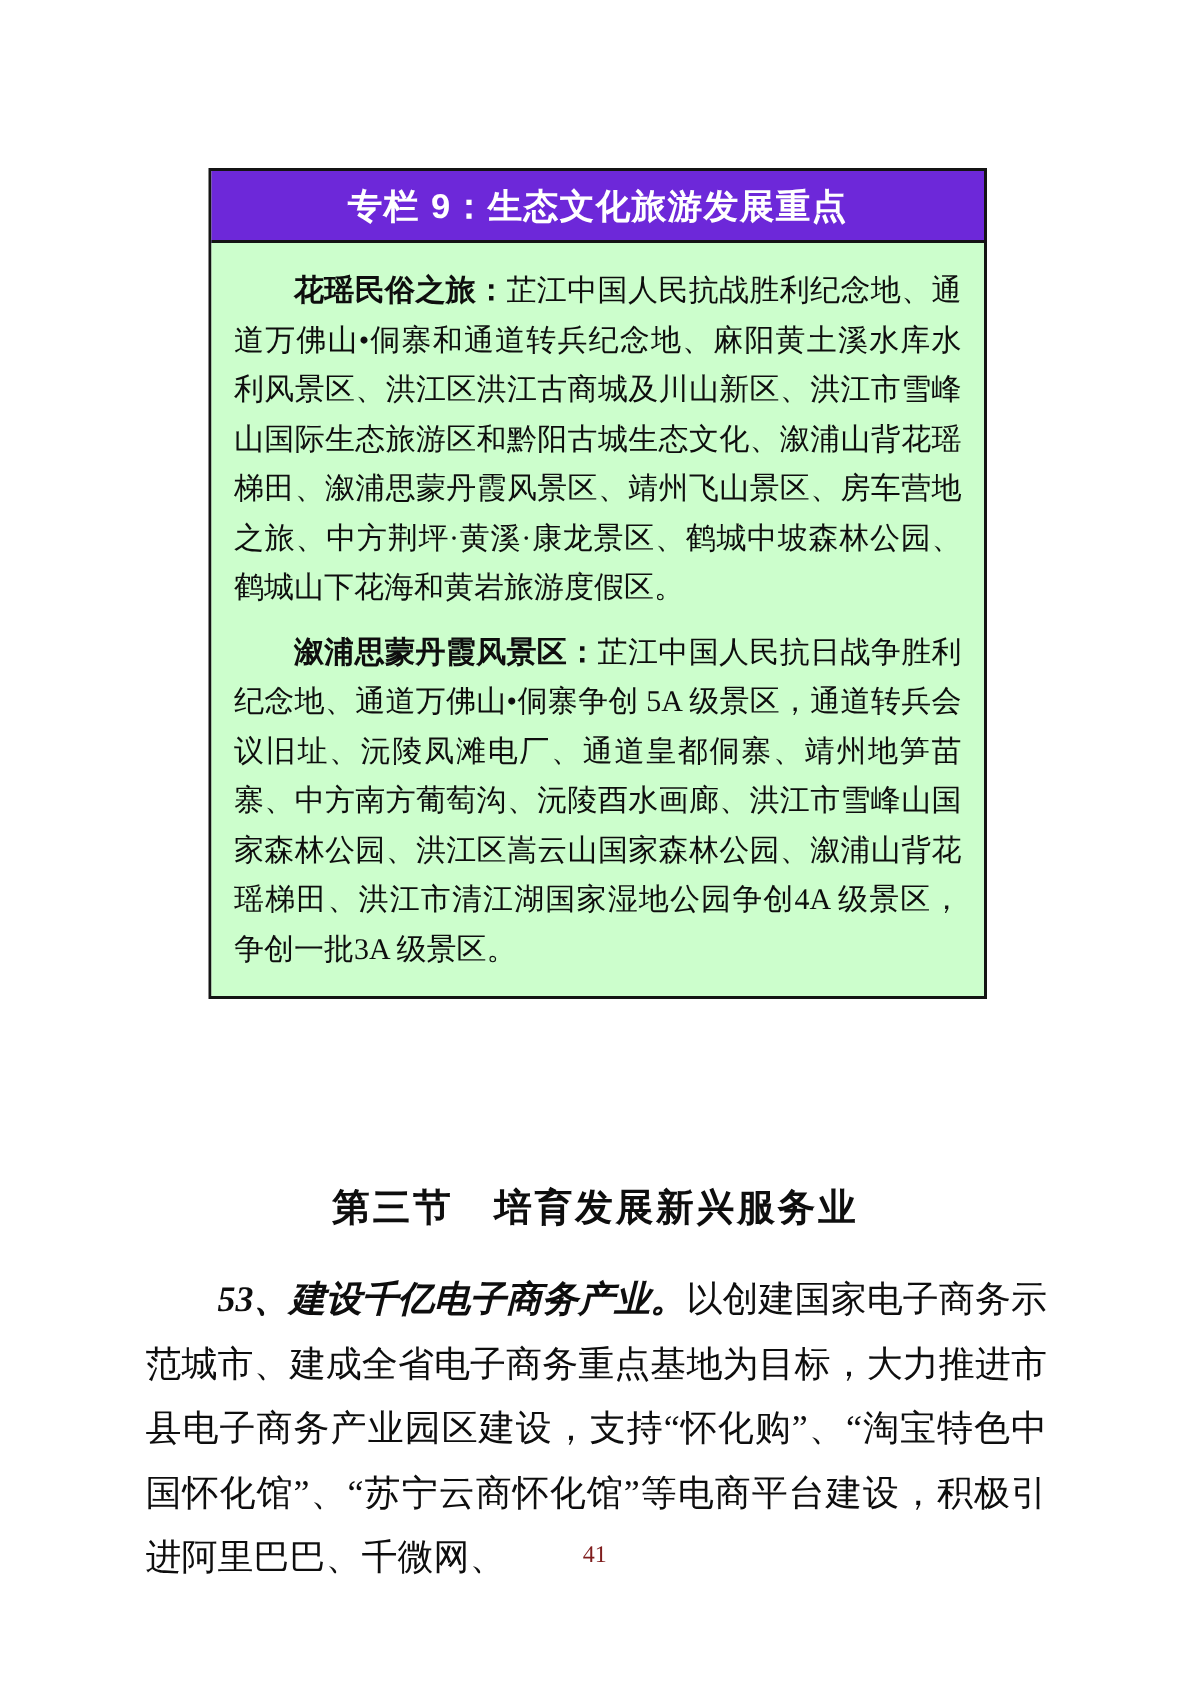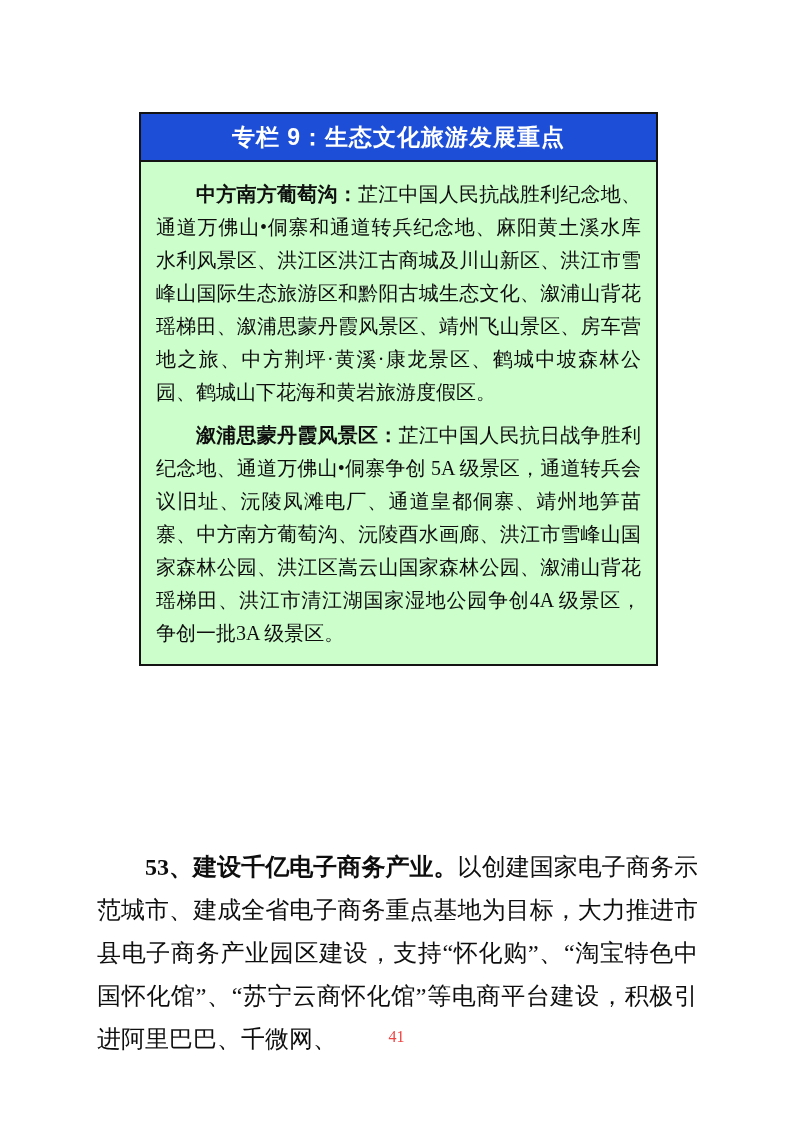--- a/index.html
+++ b/index.html
@@ -15,21 +15,21 @@
   
   .panel {
     position: absolute;
     left: 139px;
     top: 112px;
     width: 519px;
     box-sizing: border-box;
     border: 2px solid #141414;
   }
   .panel-header {
-    background: #1d4ed8;
+    background: #6d28d9;
     border-bottom: 2px solid #141414;
     height: 46px;
     display: flex;
     align-items: center;
     justify-content: center;
   }
   .panel-title {
     color: #ffffff;
     font-family: "Liberation Sans", "DejaVu Sans", sans-serif;
     font-weight: bold;
@@ -69,51 +69,52 @@
     position: absolute;
     left: 97px;
     top: 846px;
     width: 601px;
     font-size: 24px;
     line-height: 43px;
     text-indent: 2em;
     text-align: justify;
     text-justify: inter-ideograph;
   }
-  .body-lead { font-weight: bold; }
+  .body-lead { font-weight: bold; font-style: italic; }
   
   .page-number {
     position: absolute;
     left: 0;
     top: 1028px;
     width: 100%;
     text-align: center;
     font-size: 16px;
-    color: #ef4444;
+    color: #7f1d1d;
   }
 </style>
 </head>
 <body>
 
 <div class="page">
 
   <div class="panel">
     <div class="panel-header">
       <span class="panel-title">专栏 9：生态文化旅游发展重点</span>
     </div>
     <div class="panel-body">
       <p>
-        <span class="para-lead">中方南方葡萄沟：</span><span>芷江中国人民抗战胜利纪念地、通道万佛山•侗寨和通道转兵纪念地、麻阳黄土溪水库水利风景区、洪江区洪江古商城及川山新区、洪江市雪峰山国际生态旅游区和黔阳古城生态文化、溆浦山背花瑶梯田、溆浦思蒙丹霞风景区、靖州飞山景区、房车营地之旅、中方荆坪·黄溪·康龙景区、鹤城中坡森林公园、鹤城山下花海和黄岩旅游度假区。</span>
+        <span class="para-lead">花瑶民俗之旅：</span><span>芷江中国人民抗战胜利纪念地、通道万佛山•侗寨和通道转兵纪念地、麻阳黄土溪水库水利风景区、洪江区洪江古商城及川山新区、洪江市雪峰山国际生态旅游区和黔阳古城生态文化、溆浦山背花瑶梯田、溆浦思蒙丹霞风景区、靖州飞山景区、房车营地之旅、中方荆坪·黄溪·康龙景区、鹤城中坡森林公园、鹤城山下花海和黄岩旅游度假区。</span>
       </p>
       <p>
         <span class="para-lead">溆浦思蒙丹霞风景区：</span><span>芷江中国人民抗日战争胜利纪念地、通道万佛山•侗寨争创 5A 级景区，通道转兵会议旧址、沅陵凤滩电厂、通道皇都侗寨、靖州地笋苗寨、中方南方葡萄沟、沅陵酉水画廊、洪江市雪峰山国家森林公园、洪江区嵩云山国家森林公园、溆浦山背花瑶梯田、洪江市清江湖国家湿地公园争创4A 级景区，争创一批3A 级景区。</span>
       </p>
     </div>
   </div>
 
+  <div class="section-heading">第三节　培育发展新兴服务业</div>
 
   <div class="body-para">
     <span class="body-lead">53、建设千亿电子商务产业。</span><span>以创建国家电子商务示范城市、建成全省电子商务重点基地为目标，大力推进市县电子商务产业园区建设，支持“怀化购”、“淘宝特色中国怀化馆”、“苏宁云商怀化馆”等电商平台建设，积极引进阿里巴巴、千微网、</span>
   </div>
 
   <div class="page-number">41</div>
 
 </div>
 
 </body></html>

